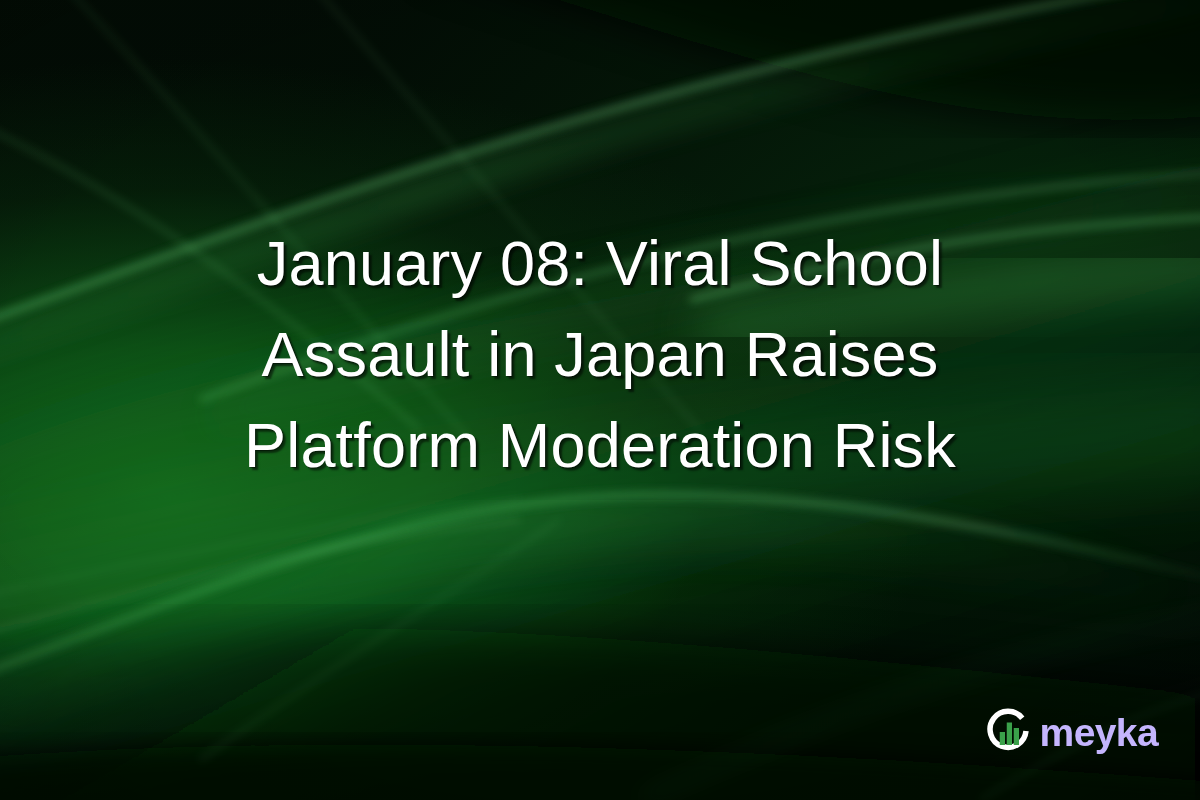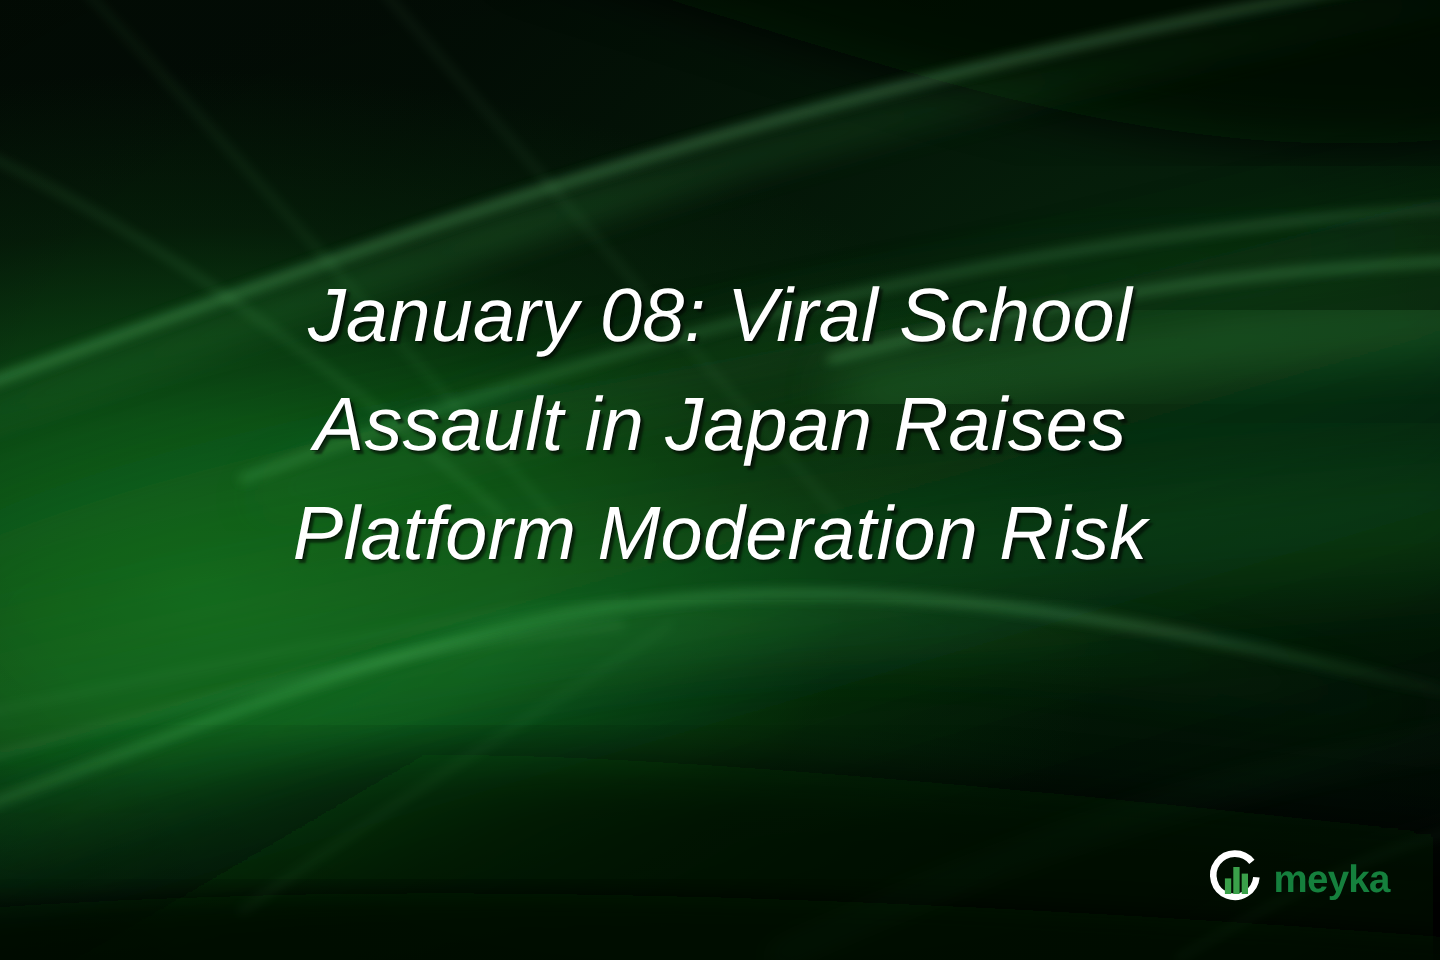--- a/index.html
+++ b/index.html
@@ -50,36 +50,35 @@
     padding: 0 96px;
     box-sizing: border-box;
     color: #ffffff;
     font-size: 63px;
     line-height: 91px;
     font-weight: 400;
     letter-spacing: 0.2px;
     font-stretch: condensed;
     text-shadow: 3px 3px 2px rgba(0,0,0,0.55), 1px 1px 0 rgba(0,0,0,0.40);
     white-space: pre-line;
-    font-style: italic;
   }
 
   
   #brand {
     position: absolute;
     right: 42px;
     bottom: 44px;
     display: flex;
     align-items: center;
     gap: 7px;
   }
   #brand-mark { display:block; width: 50px; height: 50px; }
   #brand-word {
-    color: #15803d;
-    font-size: 32px;
+    color: #c4b5fd;
+    font-size: 39px;
     font-weight: 700;
     letter-spacing: -0.6px;
     line-height: 1;
     position: relative;
     top: 1px;
   }
 </style>
 </head>
 <body>
 

